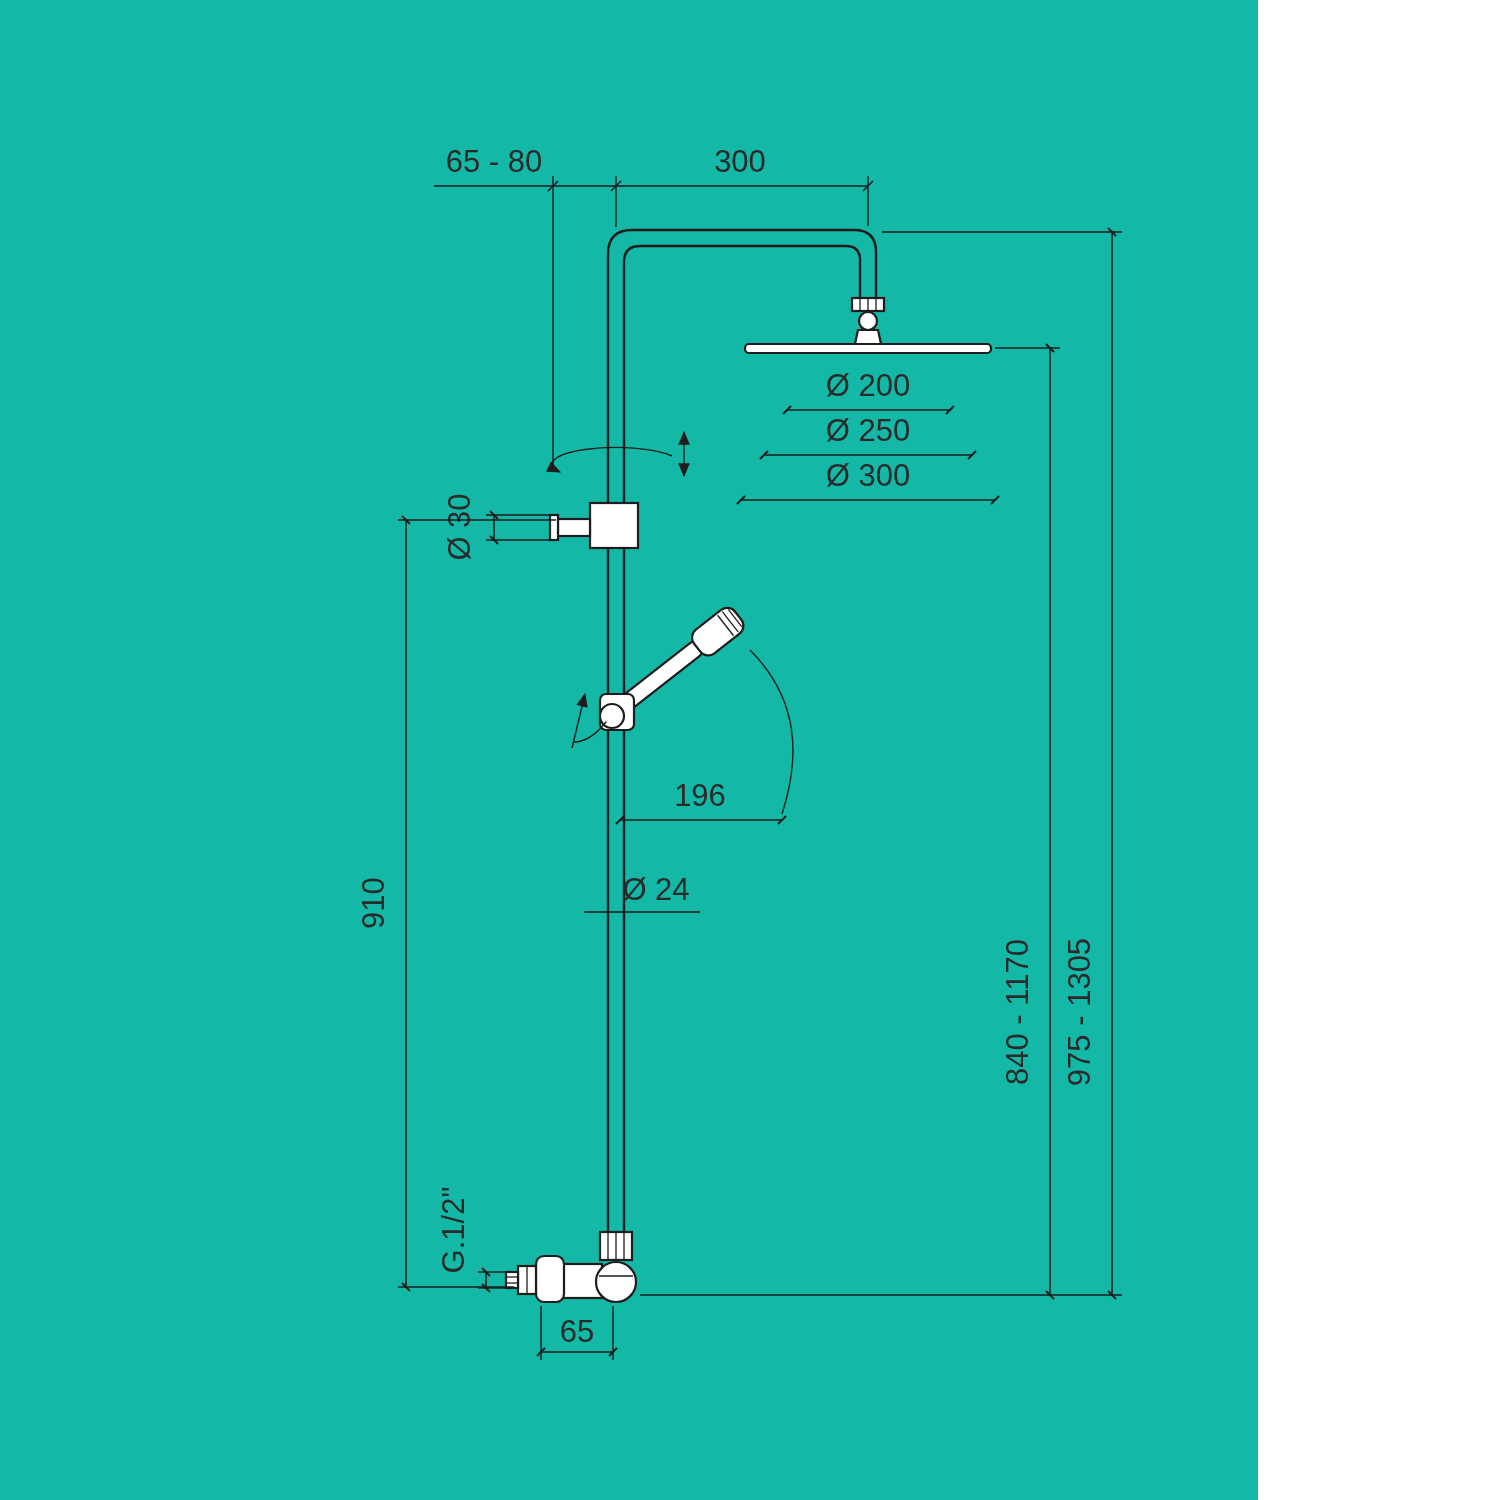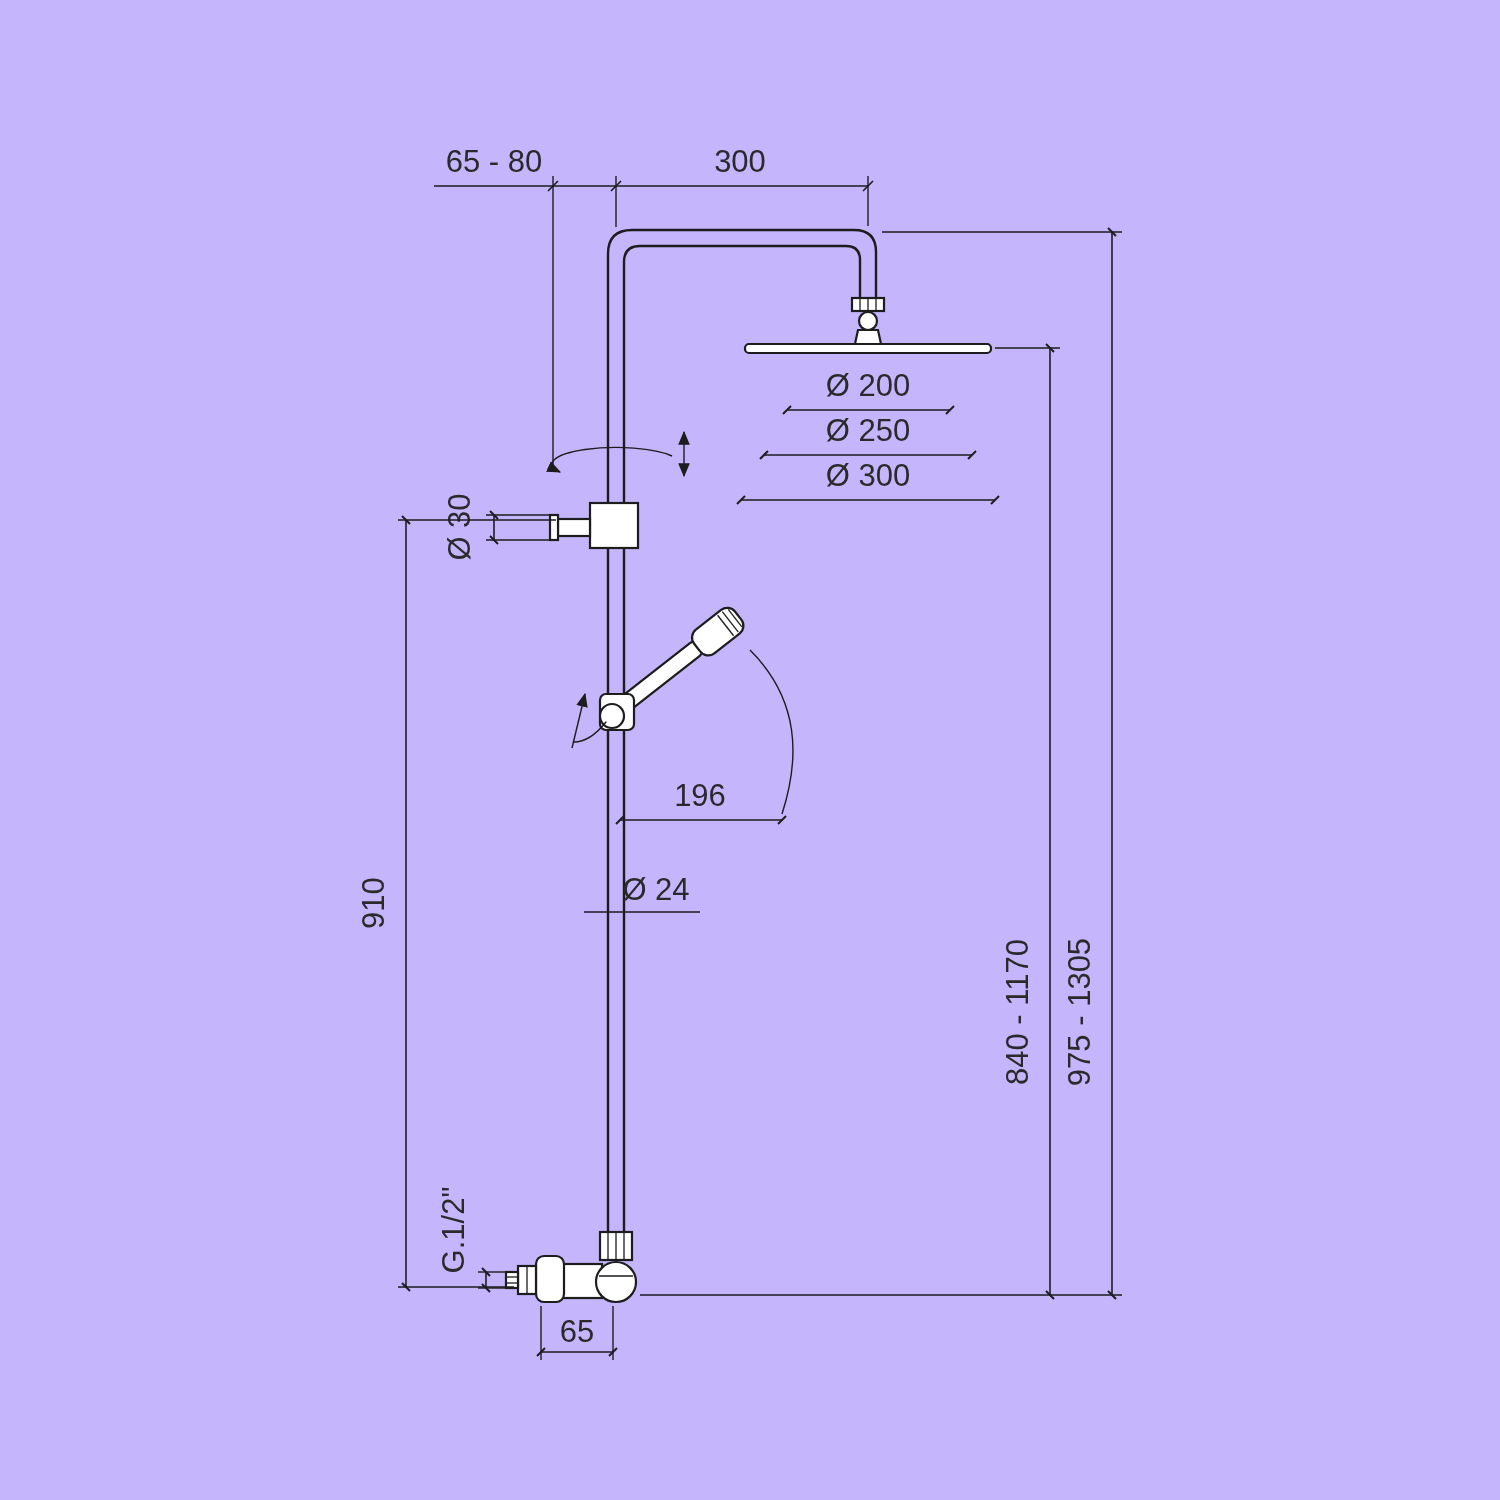--- a/index.html
+++ b/index.html
@@ -1,16 +1,16 @@
 <!DOCTYPE html>
 <html><head>
 <meta charset="utf-8">
 <style>
   html,body{margin:0;padding:0;background:#ffffff;}
-  .page{width:1500px;height:1500px;background:#c4b5fd;position:relative;overflow:hidden;}
+  .page{width:1258px;height:1500px;background:#14b8a6;position:relative;overflow:hidden;}
   svg{display:block;}
   .lbl{font:31px "Liberation Sans", sans-serif;fill:#2a2a2a;}
   .part{fill:#ffffff;stroke:#1d1d1d;stroke-width:2.2;}
   .outline{fill:none;stroke:#1d1d1d;stroke-width:2.4;}
   .thin{fill:none;stroke:#1d1d1d;stroke-width:1.4;}
   .dim{fill:none;stroke:#1d1d1d;stroke-width:1.6;}
   .hatch{fill:none;stroke:#1d1d1d;stroke-width:1.3;}
 </style>
 </head>
 <body>

